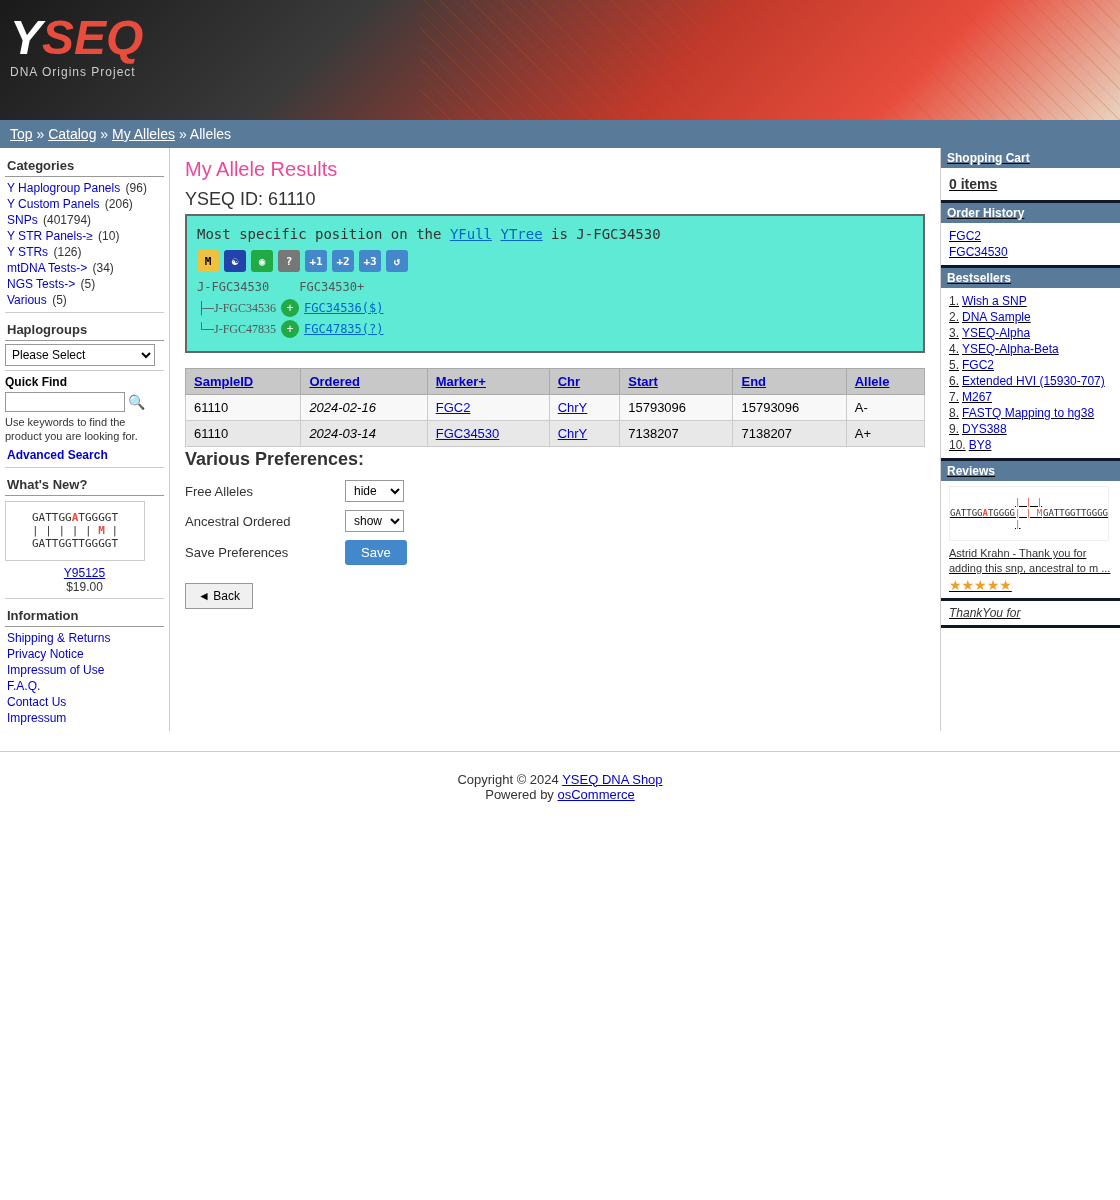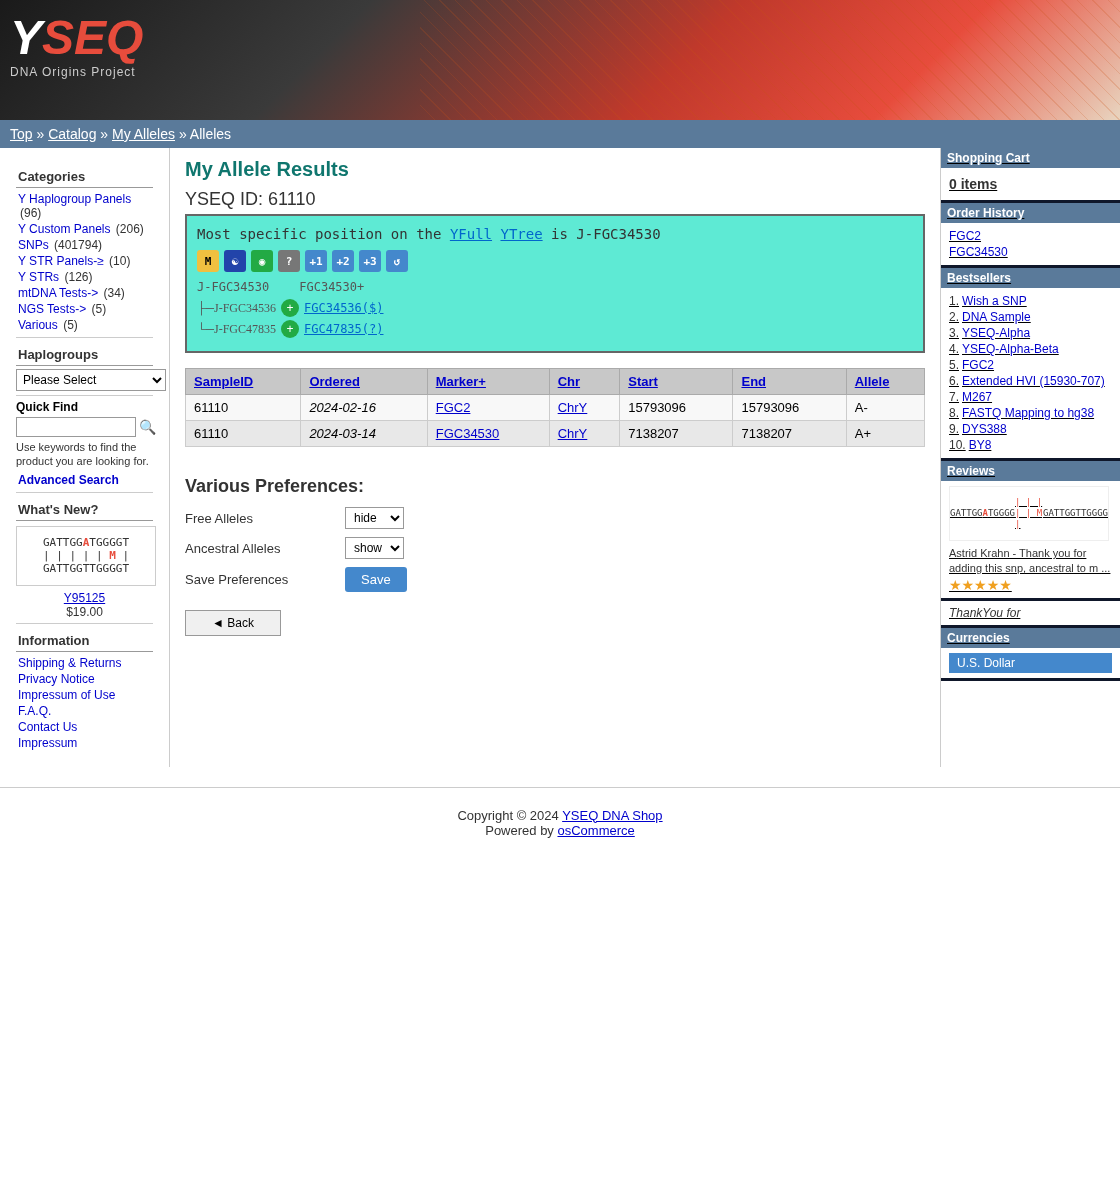--- a/index.html
+++ b/index.html
@@ -15,21 +15,21 @@
 
     
     #breadcrumb { background: #5a7a9a; color: #fff; padding: 6px 10px; font-size: 14px; }
     #breadcrumb a { color: #fff; text-decoration: underline; }
     #breadcrumb span { color: #fff; }
 
     
     #main-layout { display: flex; width: 100%; }
 
     
-    #sidebar { width: 170px; min-width: 170px; border-right: 1px solid #ccc; padding: 16px; background: #fff; }
+    #sidebar { width: 170px; min-width: 170px; border-right: 1px solid #ccc; padding: 5px; background: #fff; }
     .sidebar-section-title { font-weight: bold; font-size: 13px; color: #333; padding: 5px 2px 3px 2px; border-bottom: 1px solid #999; margin-bottom: 3px; }
     .sidebar-link { display: block; color: #00c; text-decoration: none; font-size: 12px; padding: 1px 2px; }
     .sidebar-text { font-size: 12px; color: #333; padding: 1px 2px; }
     .sidebar-divider { border: none; border-top: 1px solid #ccc; margin: 4px 0; }
 
     #quick-find-label { font-weight: bold; font-size: 12px; margin: 4px 0 3px 0; }
     #search-form { display: flex; flex-direction: column; align-items: flex-start; }
     #search-input-wrap { display: flex; align-items: center; gap: 3px; }
     #search-input { width: 120px; border: 1px solid #999; padding: 2px; font-size: 12px; }
     #search-btn { background: none; border: none; cursor: pointer; font-size: 14px; }
@@ -38,21 +38,21 @@
     .review-img { width: 140px; height: 60px; background: #fff; border: 1px solid #ccc; display: flex; flex-direction: column; align-items: center; justify-content: center; margin: 5px 0; overflow: hidden; }
     .dna-seq { font-family: monospace; font-size: 11px; color: #333; }
     .dna-seq .highlight { color: #e74c3c; font-weight: bold; }
     .product-link { color: #00c; text-decoration: underline; font-size: 12px; display: block; text-align: center; }
     .product-price { font-size: 12px; text-align: center; color: #333; }
 
     .info-link { display: block; color: #00c; text-decoration: none; font-size: 12px; padding: 1px 2px; }
 
     
     #content { flex: 1; padding: 10px 15px; }
-    #page-title { font-size: 20px; font-weight: bold; color: #0f766e; margin-bottom: 8px; }
+    #page-title { font-size: 20px; font-weight: normal; color: #ec4899; margin-bottom: 8px; }
     #yseq-id { font-size: 18px; color: #333; margin-bottom: 4px; }
     #name-line { font-size: 18px; color: #333; margin-bottom: 12px; direction: rtl; unicode-bidi: bidi-override; }
     #name-label { direction: ltr; unicode-bidi: normal; display: inline; }
 
     
     #haplotree-box { border: 2px solid #666; padding: 10px; background: #5eead4; margin-bottom: 15px; font-family: monospace; font-size: 14px; }
     #haplotree-line1 { color: #333; margin-bottom: 8px; }
     #haplotree-line1 a { color: #0066cc; text-decoration: underline; }
     #haplotree-icons { display: flex; gap: 5px; margin-bottom: 8px; }
     .ht-icon { width: 22px; height: 22px; border-radius: 3px; display: inline-flex; align-items: center; justify-content: center; font-size: 11px; font-weight: bold; cursor: pointer; }
@@ -64,36 +64,36 @@
     .ht-icon-plus3 { background: #4488cc; color: #fff; }
     .ht-icon-refresh { background: #4488cc; color: #fff; }
     #ht-node-line { display: flex; align-items: center; gap: 10px; font-size: 12px; margin-bottom: 5px; }
     #ht-node-label { color: #555; font-family: monospace; }
     .ht-branch { display: flex; align-items: center; gap: 5px; margin-bottom: 3px; font-size: 12px; }
     .ht-branch-prefix { color: #555; font-family: Liberation Serif, serif; white-space: pre; }
     .ht-branch-btn { width: 18px; height: 18px; border-radius: 50%; background: #22aa44; color: #fff; border: none; font-size: 12px; cursor: pointer; display: inline-flex; align-items: center; justify-content: center; }
     .ht-branch-link { color: #0066cc; text-decoration: underline; font-family: monospace; cursor: pointer; }
 
     
-    #results-table { width: 100%; border-collapse: collapse; margin-bottom: 29px; font-size: 13px; }
+    #results-table { width: 100%; border-collapse: collapse; margin-bottom: 2px; font-size: 13px; }
     #results-table th { background: #c8c8c8; border: 1px solid #aaa; padding: 5px 8px; text-align: left; text-decoration: underline; color: #00c; cursor: pointer; }
     #results-table td { border: 1px solid #ccc; padding: 5px 8px; }
     #results-table tr:nth-child(odd) td { background: #f8f8f8; }
     #results-table tr:nth-child(even) td { background: #e8e8e8; }
     #results-table td a { color: #00c; text-decoration: underline; }
     #results-table td.italic { font-style: italic; }
 
     
     #display-prefs h2 { font-size: 18px; font-weight: bold; margin-bottom: 10px; color: #333; }
     .pref-row { display: flex; align-items: center; margin-bottom: 8px; font-size: 13px; }
     .pref-label { width: 160px; color: #333; }
     .pref-select { border: 1px solid #999; padding: 2px 4px; font-size: 12px; background: #fff; cursor: pointer; }
     .save-btn { background: #4488cc; color: #fff; border: none; padding: 5px 16px; font-size: 13px; cursor: pointer; border-radius: 3px; }
 
-    #back-btn { background: #f0f0f0; border: 1px solid #999; padding: 5px 26px; font-size: 12px; cursor: pointer; margin-top: 10px; }
+    #back-btn { background: #f0f0f0; border: 1px solid #999; padding: 5px 12px; font-size: 12px; cursor: pointer; margin-top: 10px; }
 
     
     #right-sidebar { width: 180px; min-width: 180px; border-left: 1px solid #ccc; background: #fff; }
     .rs-section { border-bottom: 3px solid #0f172a; padding: 5px 8px; text-decoration: underline; }
     .rs-title { background: #5a7a9a; color: #fff; font-weight: bold; font-size: 12px; padding: 3px 6px; margin: -5px -8px 5px -8px; }
     .rs-cart-info { font-size: 14px; font-weight: bold; color: #333; padding: 3px 0; }
     .rs-link { display: block; color: #00c; text-decoration: none; font-size: 12px; padding: 1px 0; }
     .bestseller-item { font-size: 12px; color: #333; padding: 1px 0; display: flex; gap: 3px; }
     .bestseller-num { color: #333; }
     .bestseller-link { color: #00c; text-decoration: none; }
@@ -269,21 +269,21 @@
     <div id="display-prefs">
       <h2>Various Preferences:</h2>
       <div class="pref-row">
         <span class="pref-label">Free Alleles</span>
         <select class="pref-select">
           <option>hide</option>
           <option>show</option>
         </select>
       </div>
       <div class="pref-row">
-        <span class="pref-label">Ancestral Alleles</span>
+        <span class="pref-label">Ancestral Ordered</span>
         <select class="pref-select">
           <option>show</option>
           <option>hide</option>
         </select>
       </div>
       <div class="pref-row">
         <span class="pref-label">Save Preferences</span>
         <button class="save-btn">Save</button>
       </div>
     </div>
@@ -355,24 +355,20 @@
         <div class="review-seq">GATTGGTTGGGG</div>
       </div>
       <div class="review-text">Astrid Krahn - Thank you for adding this snp, ancestral to m ...</div>
       <div class="review-stars">★★★★★</div>
     </div>
 
     <div class="rs-section">
       <div id="thankyou-text">ThankYou for</div>
     </div>
 
-    <div class="rs-section">
-      <div class="rs-title">Currencies</div>
-      <button class="currency-btn">U.S. Dollar</button>
-    </div>
   </div>
 
 </div>
 
 <div id="footer">
   <div>
     <span>Copyright © 2024 </span>
     <a href="#">YSEQ DNA Shop</a>
   </div>
   <div>

